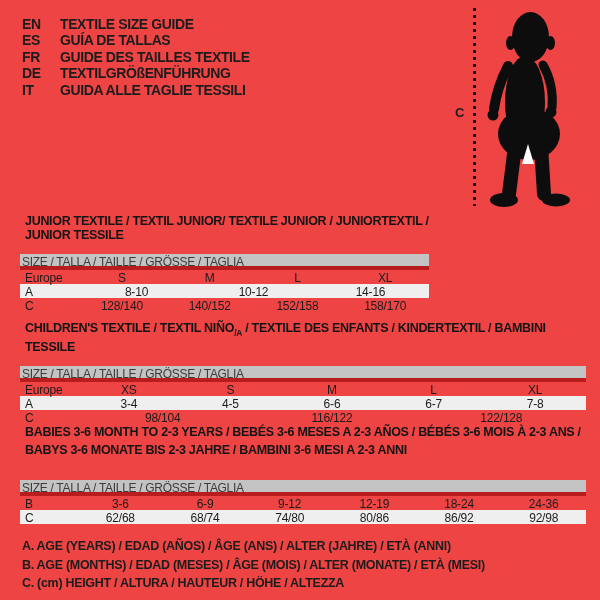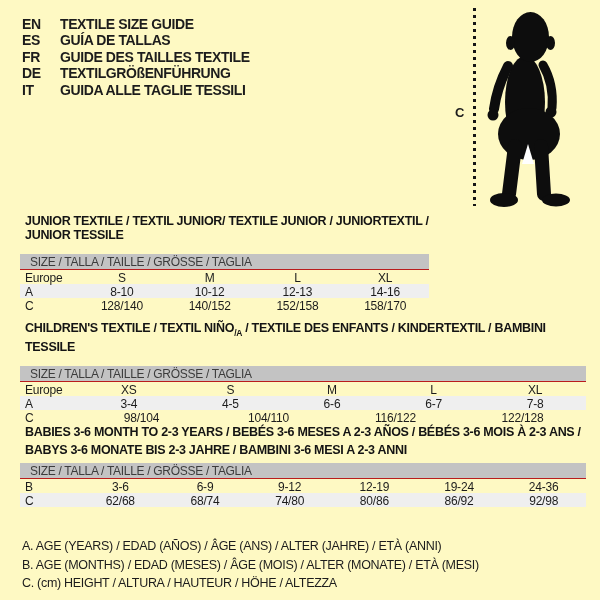--- a/index.html
+++ b/index.html
@@ -1,21 +1,21 @@
 <!DOCTYPE html>
 <html><head>
 <meta charset="utf-8">
 <style>
   html,body{margin:0;padding:0;}
   body{
     width:600px;height:600px;background:#ffffff;overflow:hidden;position:relative;
     font-family:"Liberation Sans",sans-serif;color:#1c1c1c;
     -webkit-font-smoothing:antialiased;
   }
-  .page{position:absolute;inset:0;background:#fef9c3;}
+  .page{position:absolute;inset:0;background:#ef4444;}
 
   
   .lang-list{position:absolute;left:22px;top:16px;}
   .lang-row{display:flex;line-height:16.4px;font-size:14px;font-weight:bold;letter-spacing:-0.4px;}
   .lang-code{width:38px;flex:0 0 38px;}
 
   
   .figure-area{position:absolute;left:440px;top:0;width:160px;height:215px;}
   .dashed-line{
     position:absolute;left:33px;top:8px;width:3px;height:198px;
@@ -23,34 +23,34 @@
   }
   .c-label{position:absolute;left:15px;top:105px;font-size:13px;font-weight:600;}
   .baby-svg{position:absolute;left:44px;top:4px;}
 
   
   .sec{position:absolute;left:20px;}
   .sec1{top:214px;width:409px;}
   .sec2{top:321px;width:566px;}
   .sec3{top:424px;width:566px;}
   .tbl-title{margin:0 0 12px 5px;font-size:12.5px;font-weight:bold;letter-spacing:-0.3px;line-height:14px;color:#141414;}
-  .sec3 .tbl-title{margin-bottom:4px;line-height:17.5px;}
+  .sec3 .tbl-title{margin-bottom:21px;line-height:17.5px;}
   .tsub{font-size:8.5px;}
   .tbl-head{
-    height:16px;line-height:16px;background:#c3c3c3;border-bottom:1px solid #b91c1c;
-    padding-left:10px;font-size:12px;color:#3c3c3c;letter-spacing:-0.3px;box-sizing:border-box;
+    height:16px;line-height:16px;background:#c3c3c3;border-bottom:4px solid #b91c1c;
+    padding-left:2px;font-size:12px;color:#3c3c3c;letter-spacing:-0.3px;box-sizing:border-box;
   }
   .trow{display:flex;height:14px;line-height:17.3px;font-size:12px;letter-spacing:-0.2px;}
   .trow.alt{background:#efefef;}
   .tlabel{flex:0 0 58px;padding-left:5px;box-sizing:border-box;}
   .tcell{flex:1;text-align:center;}
 
   
   .footnotes{position:absolute;left:22px;top:537px;}
-  .footnote{line-height:18.5px;font-size:12.5px;font-weight:normal;letter-spacing:-0.3px;}
+  .footnote{line-height:18.5px;font-size:12.5px;font-weight:bold;letter-spacing:-0.3px;}
 </style>
 </head>
 <body>
 
 <div class="page">
 
   <div class="lang-list">
       <div class="lang-row">
         <span class="lang-code">EN</span>
         <span class="lang-name">TEXTILE SIZE GUIDE</span>
@@ -108,21 +108,20 @@
           <span class="tlabel">Europe</span>
           <span class="tcell">S</span>
           <span class="tcell">M</span>
           <span class="tcell">L</span>
           <span class="tcell">XL</span>
         </div>
         <div class="trow alt">
           <span class="tlabel">A</span>
           <span class="tcell">8-10</span>
           <span class="tcell">10-12</span>
-          <span class="tcell">12-13</span>
           <span class="tcell">14-16</span>
         </div>
         <div class="trow">
           <span class="tlabel">C</span>
           <span class="tcell">128/140</span>
           <span class="tcell">140/152</span>
           <span class="tcell">152/158</span>
           <span class="tcell">158/170</span>
         </div>
       </div>
@@ -144,41 +143,40 @@
           <span class="tlabel">A</span>
           <span class="tcell">3-4</span>
           <span class="tcell">4-5</span>
           <span class="tcell">6-6</span>
           <span class="tcell">6-7</span>
           <span class="tcell">7-8</span>
         </div>
         <div class="trow">
           <span class="tlabel">C</span>
           <span class="tcell">98/104</span>
-          <span class="tcell">104/110</span>
           <span class="tcell">116/122</span>
           <span class="tcell">122/128</span>
         </div>
       </div>
   </section>
 
   <section class="sec sec3">
     <h2 class="tbl-title">
       <div>BABIES 3-6 MONTH TO 2-3 YEARS / BEBÉS 3-6 MESES A 2-3 AÑOS / BÉBÉS 3-6 MOIS À 2-3 ANS /</div>
       <div>BABYS 3-6 MONATE BIS 2-3 JAHRE / BAMBINI 3-6 MESI A 2-3 ANNI</div>
     </h2>
     <div class="tbl-head">SIZE / TALLA / TAILLE / GRÖSSE / TAGLIA</div>
     <div class="tbl-body">
         <div class="trow">
           <span class="tlabel">B</span>
           <span class="tcell">3-6</span>
           <span class="tcell">6-9</span>
           <span class="tcell">9-12</span>
           <span class="tcell">12-19</span>
-          <span class="tcell">19-24</span>
+          <span class="tcell">18-24</span>
           <span class="tcell">24-36</span>
         </div>
         <div class="trow alt">
           <span class="tlabel">C</span>
           <span class="tcell">62/68</span>
           <span class="tcell">68/74</span>
           <span class="tcell">74/80</span>
           <span class="tcell">80/86</span>
           <span class="tcell">86/92</span>
           <span class="tcell">92/98</span>

